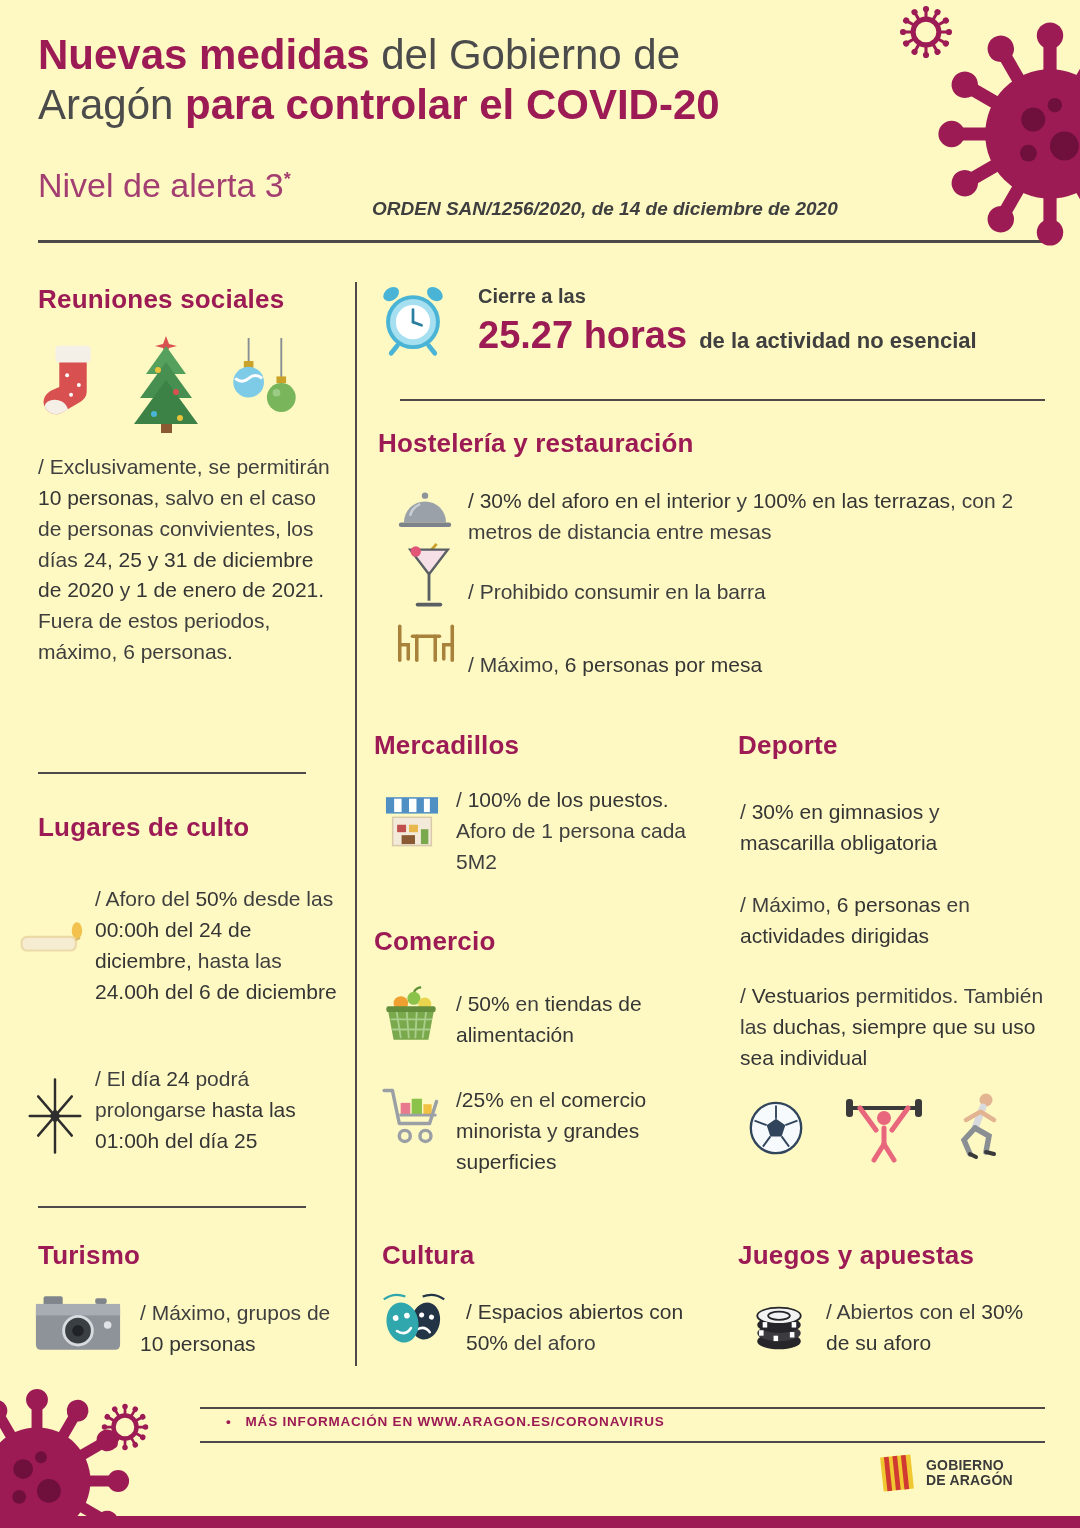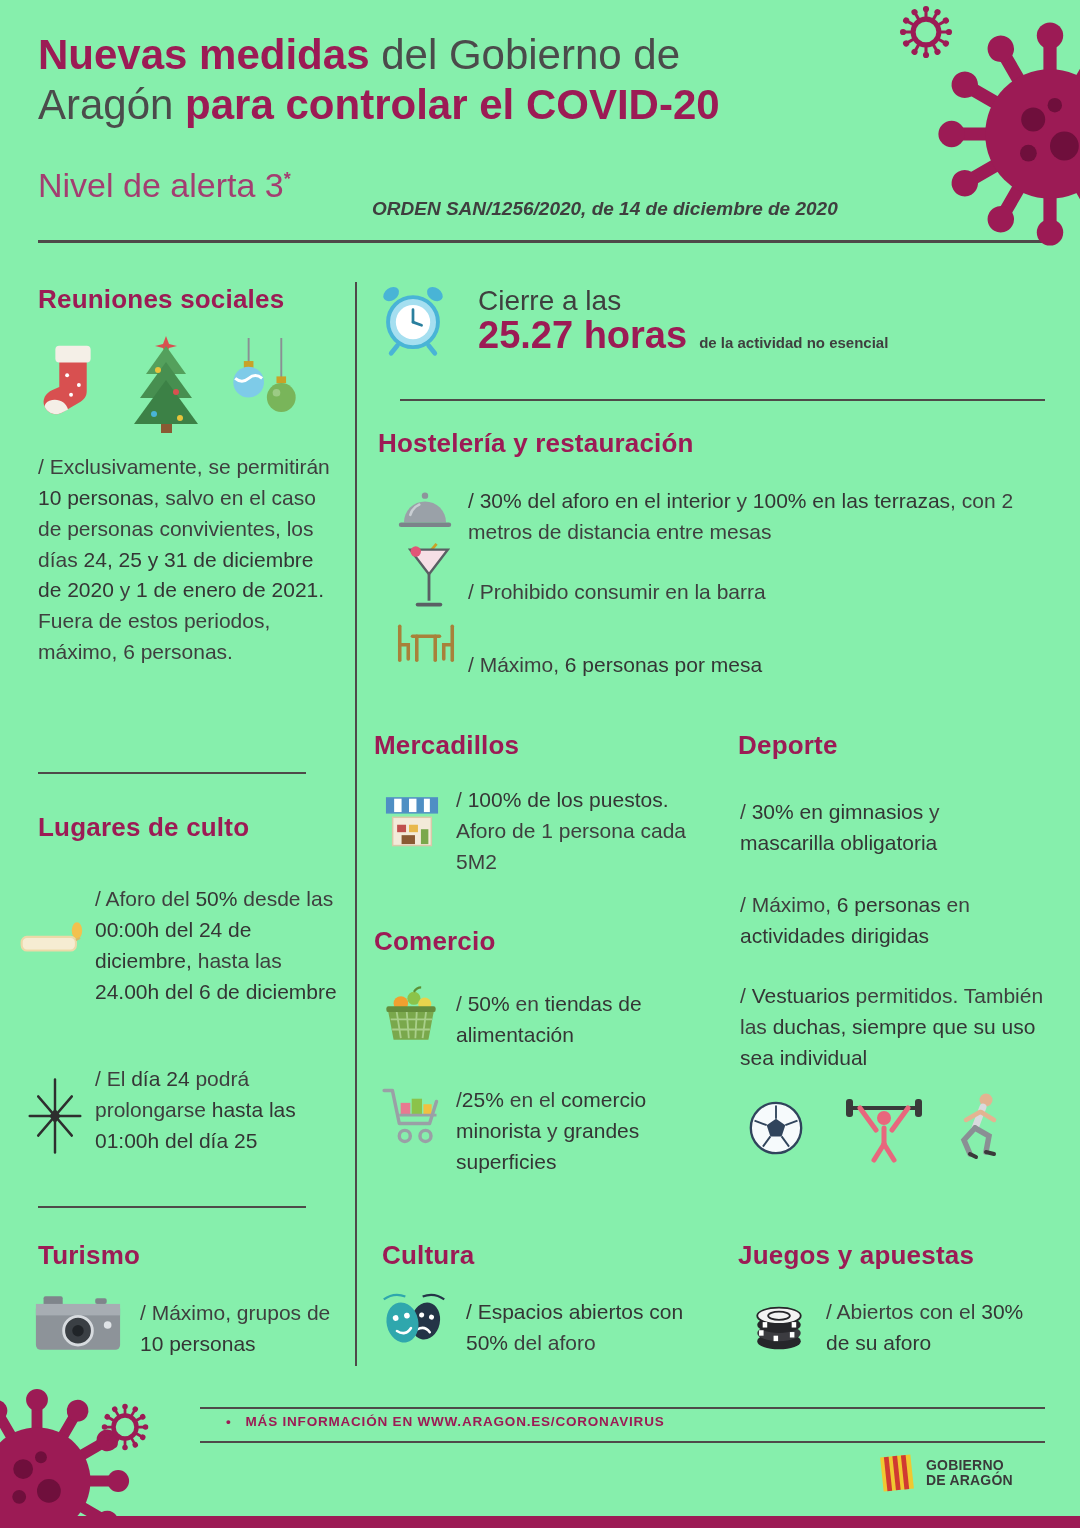--- a/index.html
+++ b/index.html
@@ -1,17 +1,17 @@
 <!DOCTYPE html>
 <html><head>
 <meta charset="utf-8">
 <style>
   *{margin:0;padding:0;box-sizing:border-box}
   body{background:#e9e9e9}
-  .page{position:relative;width:1080px;height:1528px;margin:0 auto;background:#86efac;
+  .page{position:relative;width:1080px;height:1528px;margin:0 auto;background:#fef9c3;
         font-family:"Liberation Sans","DejaVu Sans",sans-serif;color:#3f3f3f;overflow:hidden}
   .abs{position:absolute}
   .rule{background:#4e4a49}
   .h2{font-size:26px;font-weight:700;color:#9c1b55;letter-spacing:.2px}
   .tb{font-size:21px;line-height:1.47;color:#3f3f3f}
   .tb .rich-b{font-weight:400;color:#353535}
 
   .doc-title{left:38px;top:30px;width:870px;font-size:42px;line-height:1.2;font-weight:400;color:#4b4b4b;white-space:pre-line}
   .doc-title .rich-b{color:#9c1b55;font-weight:700}
   .alert-level{left:38px;top:166px;font-size:34px;font-weight:400;color:#a33e71}
@@ -32,24 +32,24 @@
   .sparkle-pos{left:26px;top:1076px;width:58px;height:80px}
   .culto-i2{left:95px;top:1064px;width:242px}
   .div-left-2{left:38px;top:1206px;width:268px;height:2px}
   .t-turismo{left:38px;top:1240px}
   .camera-pos{left:34px;top:1294px;width:88px;height:60px}
   .turismo-i1{left:140px;top:1298px;width:200px}
 
   .v-divider{left:355px;top:282px;width:2px;height:1084px}
 
   .clock-pos{left:374px;top:280px;width:78px;height:78px}
-  .closing-label{left:478px;top:285px;font-size:28px;font-weight:400}
+  .closing-label{left:478px;top:285px;font-size:20px;font-weight:700}
   .closing-row{left:478px;top:314px;display:flex;align-items:baseline;gap:12px;white-space:nowrap}
   .closing-time{font-size:38px;font-weight:800;color:#9c1b55}
-  .closing-suffix{font-size:15px;font-weight:700}
+  .closing-suffix{font-size:22px;font-weight:700}
   .div-top{left:400px;top:399px;width:645px;height:2px}
   .t-hosteleria{left:378px;top:428px}
   .cloche-pos{left:396px;top:488px;width:58px;height:46px}
   .host-i1{left:468px;top:486px;width:580px}
   .cocktail-pos{left:408px;top:542px;width:42px;height:72px}
   .host-i2{left:468px;top:577px;width:520px}
   .table-pos{left:394px;top:622px;width:64px;height:44px}
   .host-i3{left:468px;top:650px;width:520px}
 
   .t-mercadillos{left:374px;top:730px}

